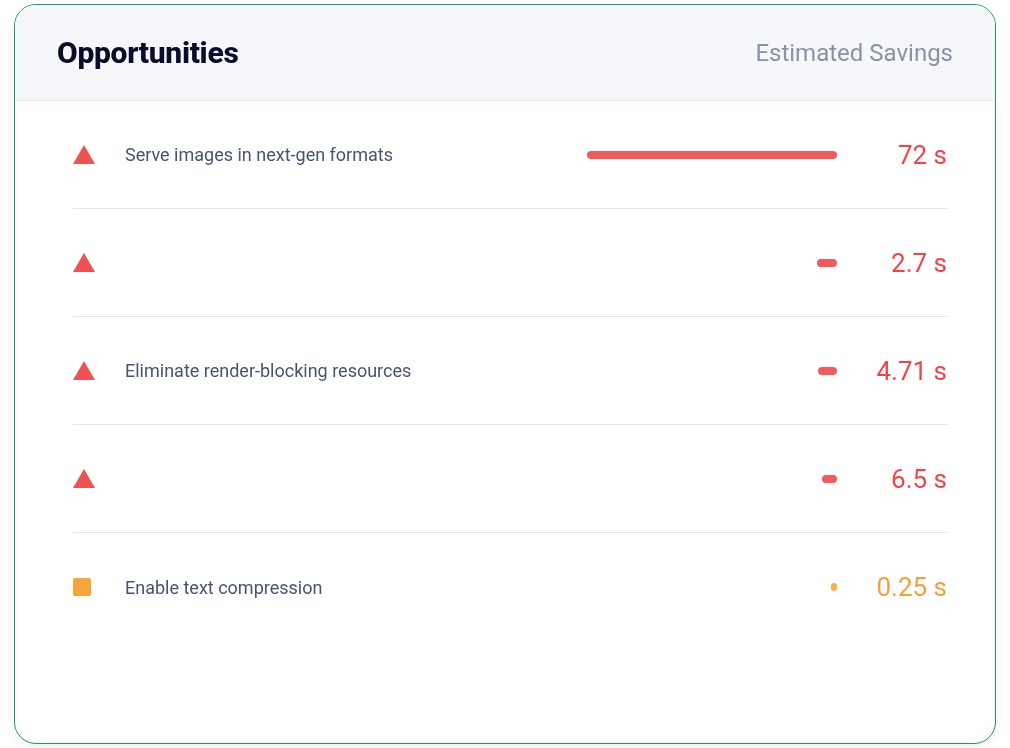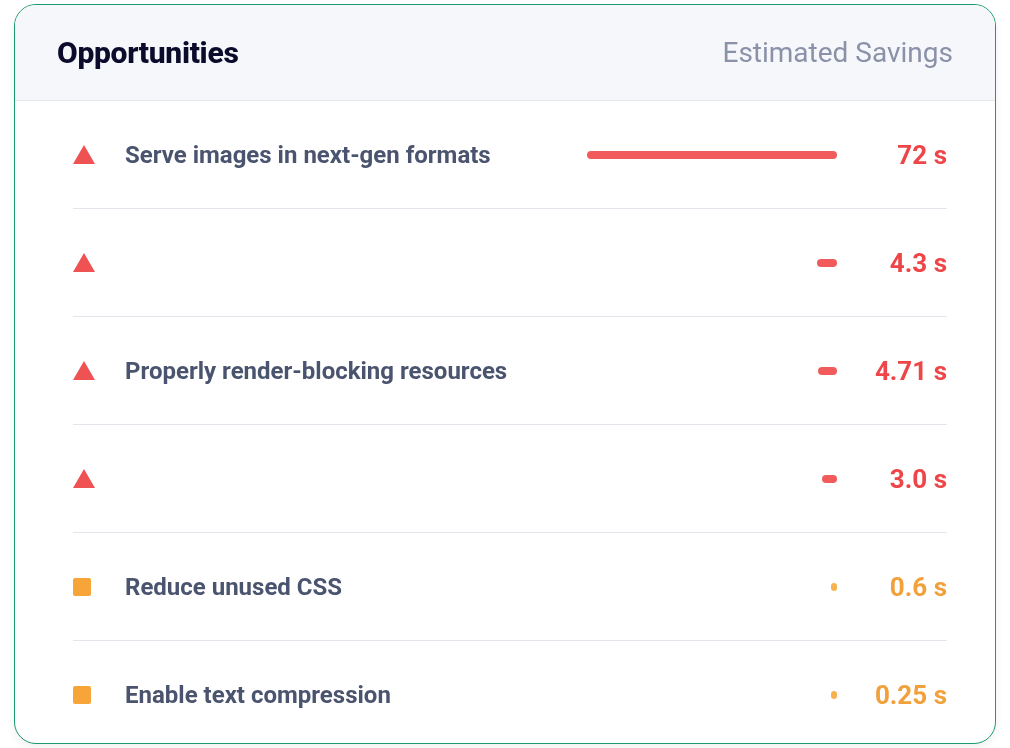--- a/index.html
+++ b/index.html
@@ -31,21 +31,21 @@
     justify-content: space-between;
     padding: 0 42px 0 42px;
   }
   .title {
     font-size: 30px;
     font-weight: 800;
     color: #0b0b2b;
     letter-spacing: -0.3px;
   }
   .est {
-    font-size: 28px;
+    font-size: 24px;
     color: #8a91a8;
     font-weight: 400;
   }
   .rows {
     padding: 0 48px 0 58px;
   }
   .row {
     display: flex;
     align-items: center;
     height: 108px;
@@ -64,43 +64,43 @@
     border-right: 11px solid transparent;
     border-bottom: 19px solid #ee5253;
   }
   .square-icon {
     width: 18px; height: 18px;
     background: #f7a539;
     border-radius: 2px;
   }
   .label {
     flex: 0 0 auto;
-    font-size: 24px;
+    font-size: 18px;
     color: #4a546e;
-    font-weight: 700;
+    font-weight: 400;
   }
   .spacer { flex: 1 1 auto; }
   .bar-wrap {
     flex: 0 0 260px;
     display: flex;
     justify-content: flex-end;
     align-items: center;
     padding-right: 14px;
   }
   .bar {
     height: 8px;
     border-radius: 6px;
   }
   .bar.red { background: #f25b5b; }
   .bar.orange { background: #f7b24f; }
   .value {
     flex: 0 0 96px;
     text-align: right;
     font-size: 26px;
-    font-weight: 700;
+    font-weight: 400;
     white-space: nowrap;
   }
   .value.red { color: #ee4648; }
   .value.orange { color: #f2a13a; }
 </style>
 </head>
 <body>
 
 <div class="card">
   <div class="header">
@@ -120,53 +120,42 @@
         <div class="value red">72 s</div>
       </div>
       <div class="row">
         <div class="icon-col">
           <div class="triangle-icon"></div>
         </div>
         <div class="spacer"></div>
         <div class="bar-wrap">
           <div class="bar red" style="width: 19.7917px;"></div>
         </div>
-        <div class="value red">4.3 s</div>
+        <div class="value red">2.7 s</div>
       </div>
       <div class="row">
         <div class="icon-col">
           <div class="triangle-icon"></div>
         </div>
-        <div class="label">Properly render-blocking resources</div>
+        <div class="label">Eliminate render-blocking resources</div>
         <div class="spacer"></div>
         <div class="bar-wrap">
           <div class="bar red" style="width: 18.9236px;"></div>
         </div>
         <div class="value red">4.71 s</div>
       </div>
       <div class="row">
         <div class="icon-col">
           <div class="triangle-icon"></div>
         </div>
         <div class="spacer"></div>
         <div class="bar-wrap">
           <div class="bar red" style="width: 14.5833px;"></div>
         </div>
-        <div class="value red">3.0 s</div>
-      </div>
-      <div class="row">
-        <div class="icon-col">
-          <div class="square-icon"></div>
-        </div>
-        <div class="label">Reduce unused CSS</div>
-        <div class="spacer"></div>
-        <div class="bar-wrap">
-          <div class="bar orange" style="width: 6px;"></div>
-        </div>
-        <div class="value orange">0.6 s</div>
+        <div class="value red">6.5 s</div>
       </div>
       <div class="row">
         <div class="icon-col">
           <div class="square-icon"></div>
         </div>
         <div class="label">Enable text compression</div>
         <div class="spacer"></div>
         <div class="bar-wrap">
           <div class="bar orange" style="width: 6px;"></div>
         </div>

